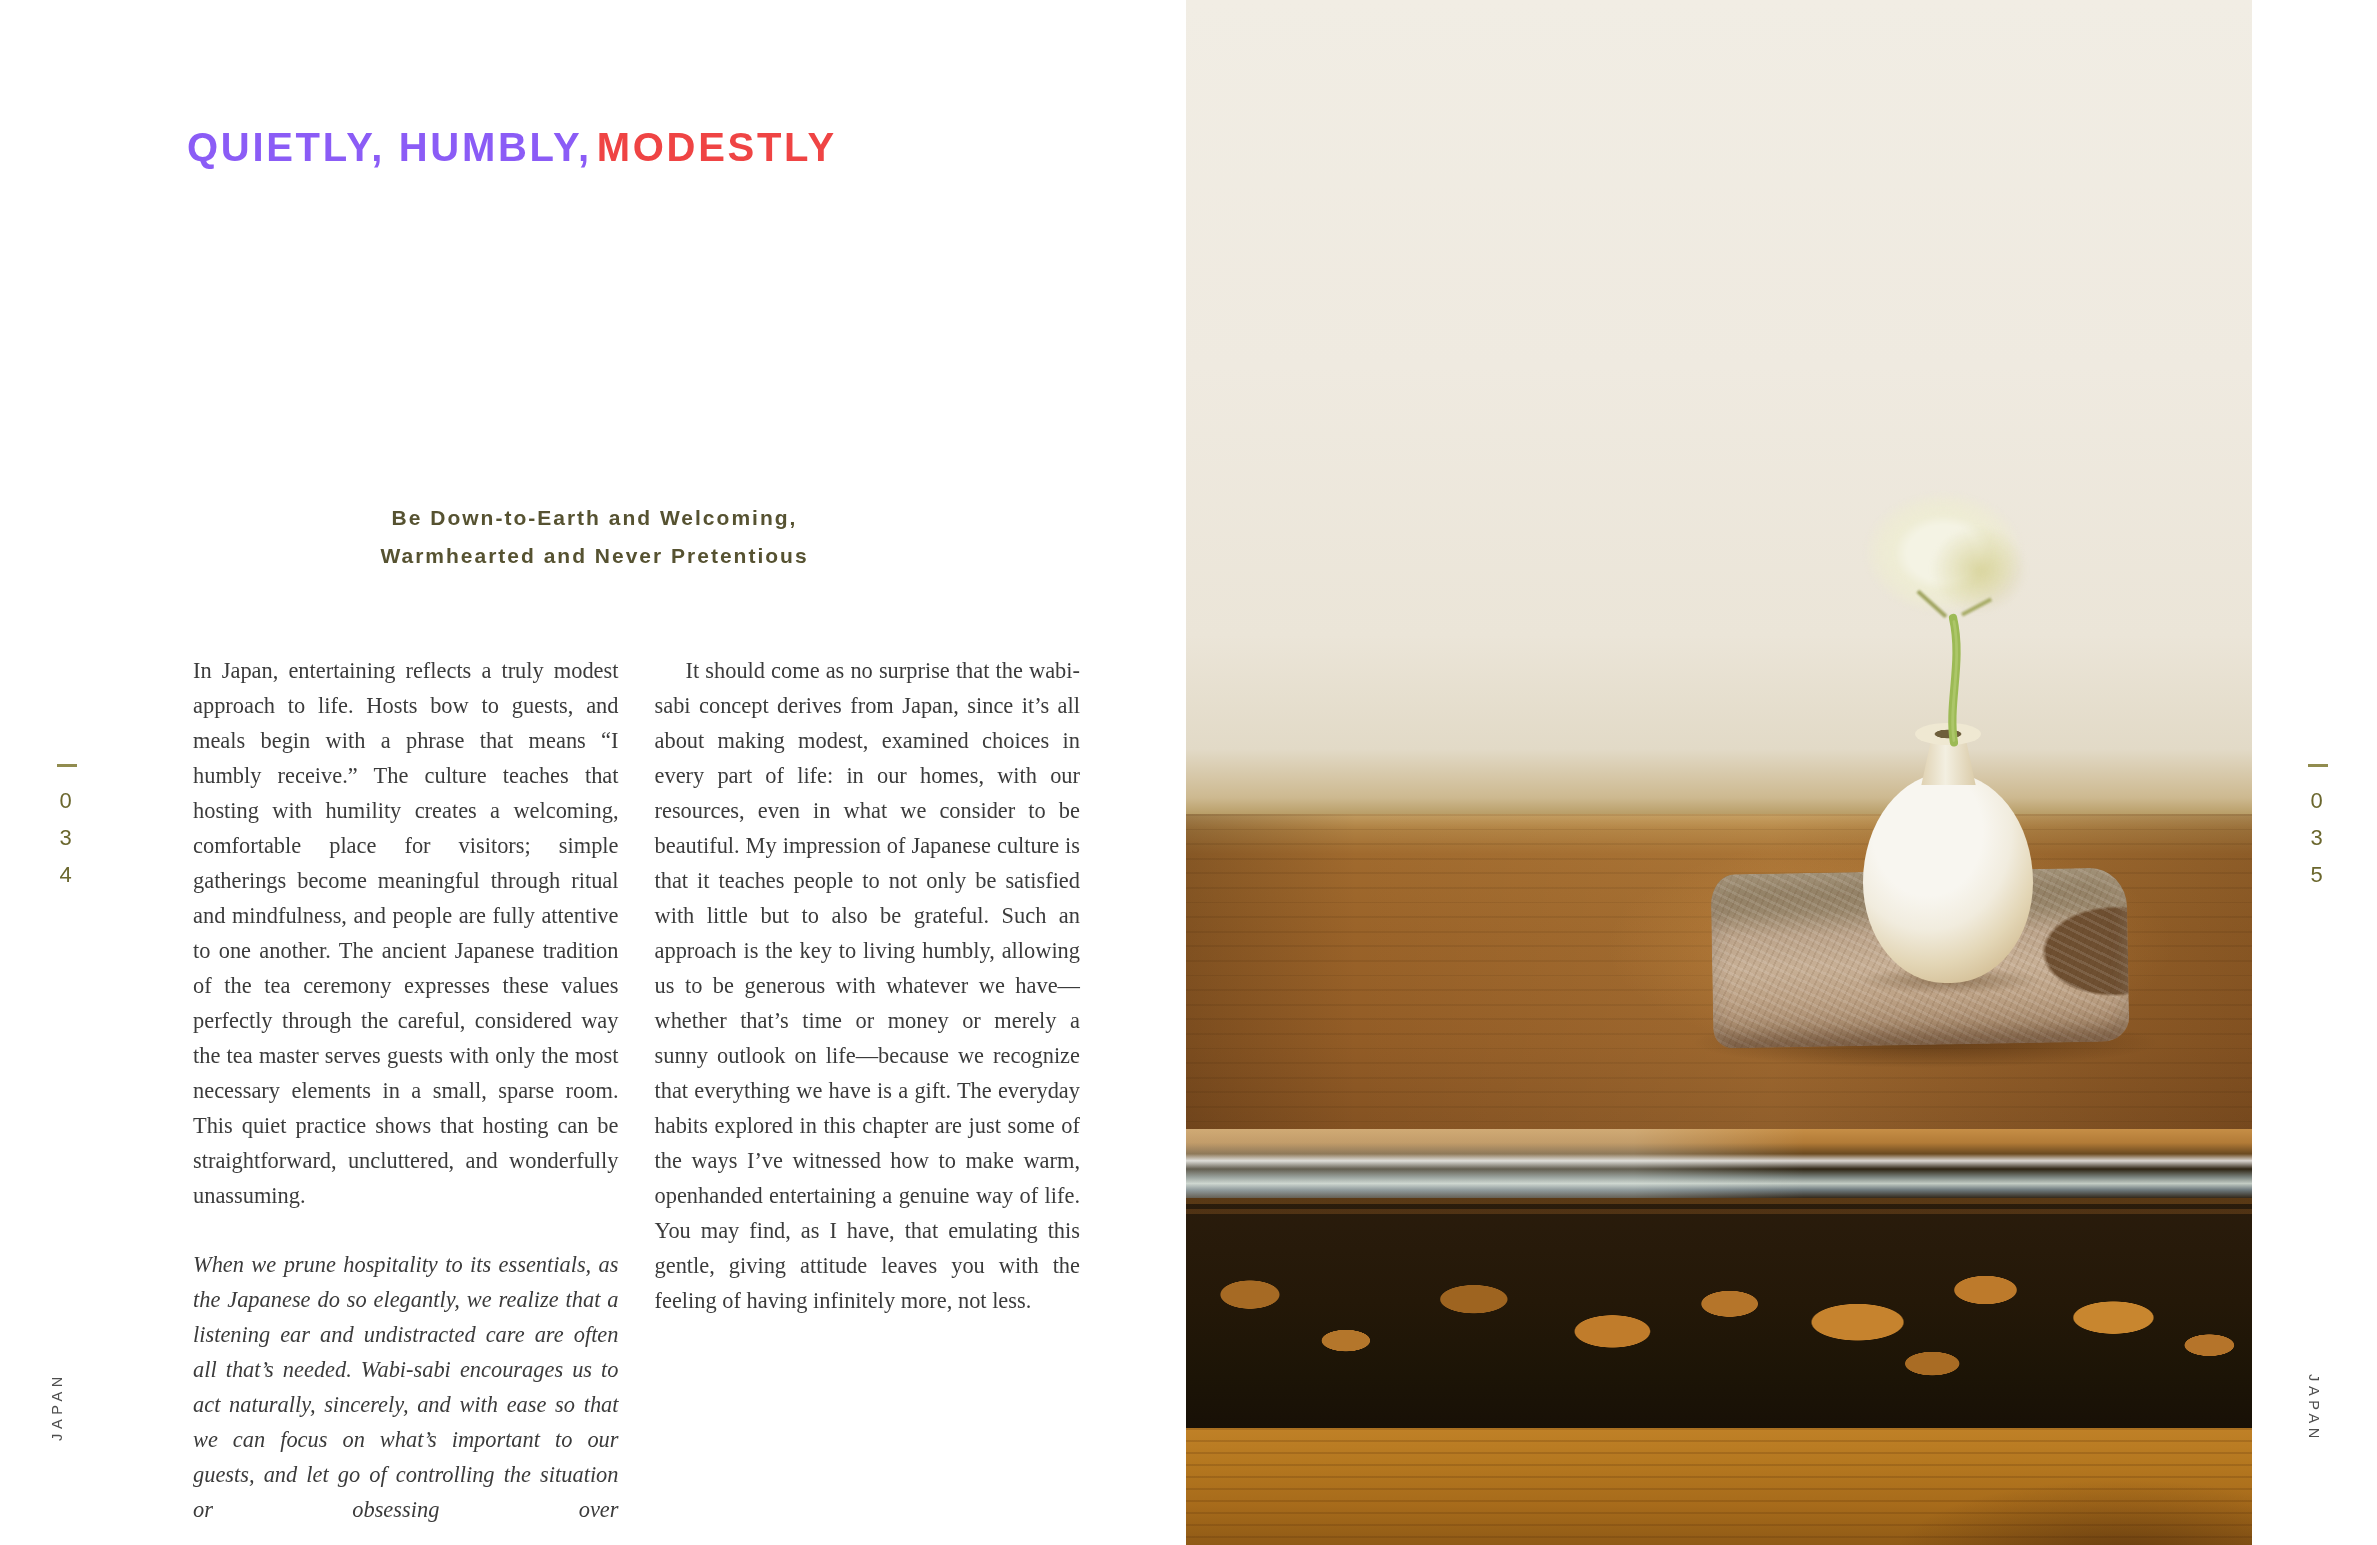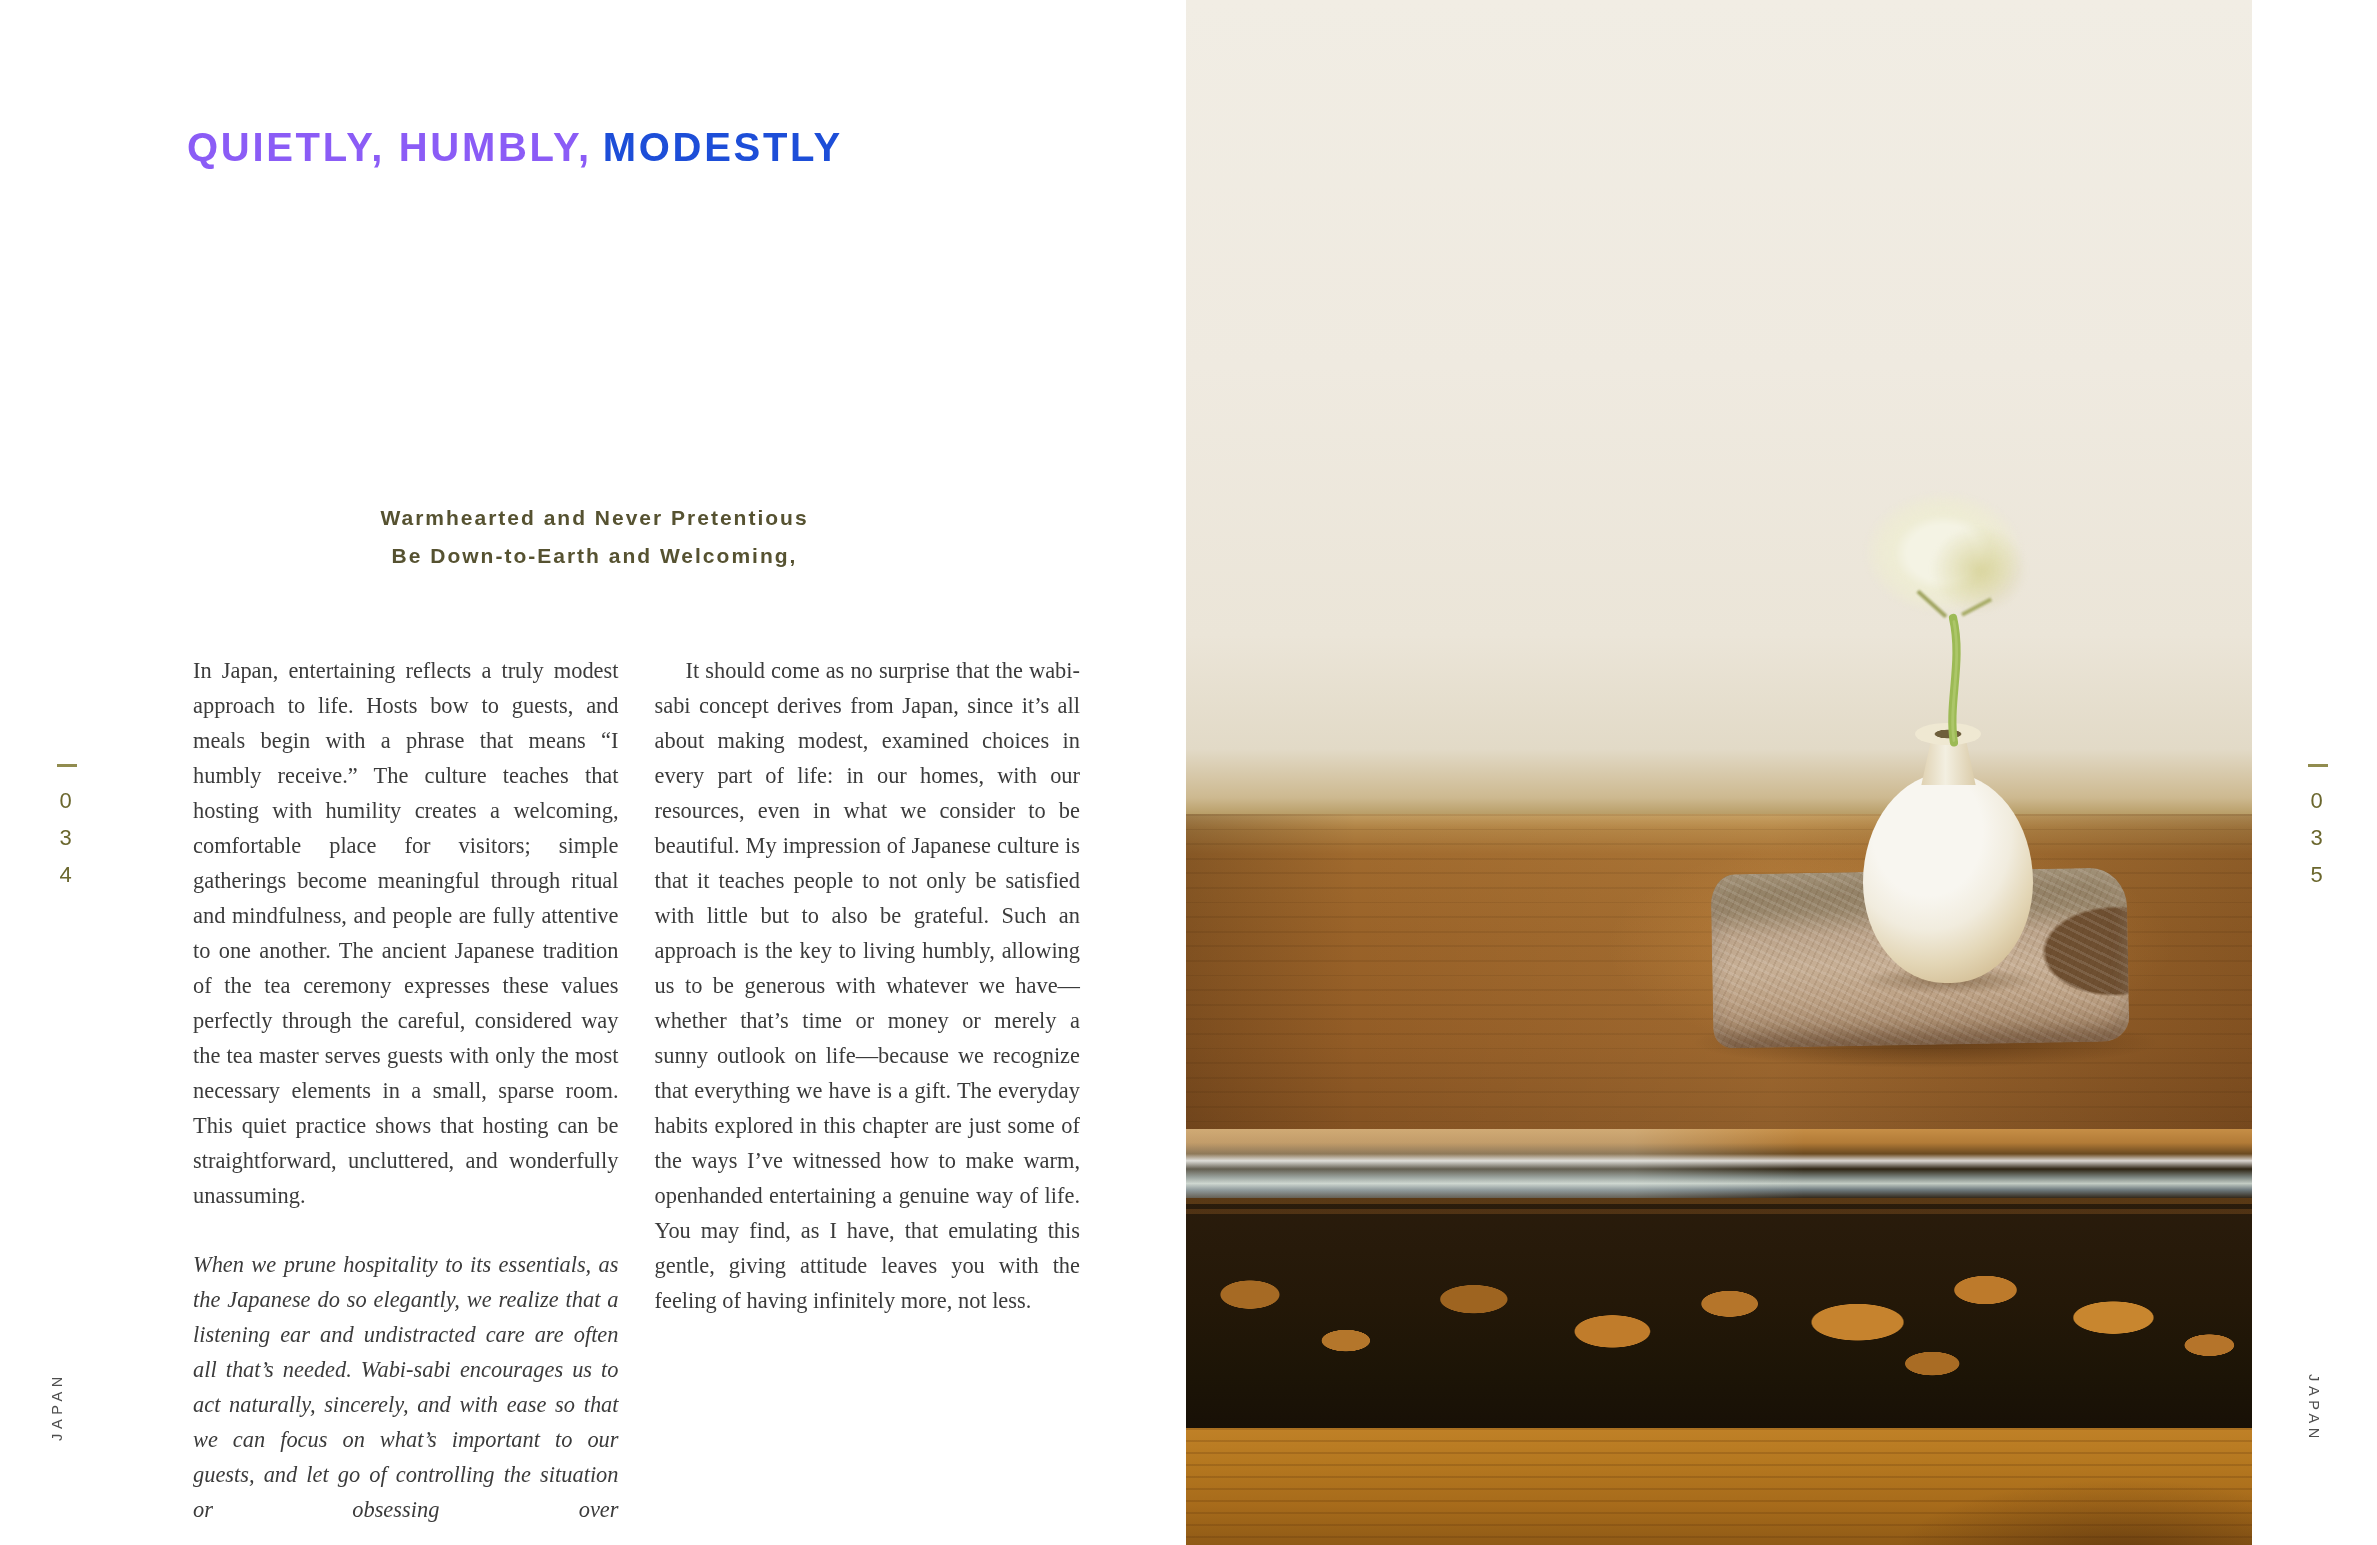--- a/index.html
+++ b/index.html
@@ -4,21 +4,21 @@
 <style>
   html,body{margin:0;padding:0;}
   body{width:2377px;height:1545px;position:relative;background:#ffffff;overflow:hidden;
        font-family:"Liberation Serif", serif;}
   [data-name]{box-sizing:border-box;}
 
   
   .title{position:absolute;left:187px;top:98px;font-family:"Liberation Sans",sans-serif;
          font-weight:700;font-size:40px;line-height:44px;letter-spacing:2.7px;white-space:nowrap;}
   .title .accent{color:#8b5cf6;}
-  .title .rest{color:#1d4ed8;margin-left:11px;}
+  .title .rest{color:#ef4444;margin-left:5px;}
 
   .subtitle{position:absolute;left:183px;top:499px;width:823px;text-align:center;
             font-family:"Liberation Sans",sans-serif;font-weight:700;font-size:21px;
             letter-spacing:2px;color:#565231;line-height:38px;}
 
   .body-cols{position:absolute;left:186px;top:646px;width:901px;display:flex;gap:22px;
              color:#3B3B3B;font-size:22.4px;line-height:35px;text-align:justify;}
   .body-cols .col{flex:1;}
   .body-cols p{margin:7px;}
   .para-gap{margin-top:34px !important;font-style:italic;}
@@ -111,22 +111,22 @@
 <body>
 
 <div data-name="book-spread">
 
   <section data-name="left-page">
     <h1 class="title" data-name="chapter-title">
       <span class="accent" data-name="chapter-title-accent">QUIETLY, HUMBLY,</span><span class="rest" data-name="chapter-title-secondary">MODESTLY</span>
     </h1>
 
     <div class="subtitle" data-name="chapter-subtitle">
+      <div data-name="chapter-subtitle-line1">Be Down-to-Earth and Welcoming,</div>
       <div data-name="chapter-subtitle-line2">Warmhearted and Never Pretentious</div>
-      <div data-name="chapter-subtitle-line1">Be Down-to-Earth and Welcoming,</div>
     </div>
 
     <div class="body-cols" data-name="body-text-columns">
       <div class="col" data-name="body-column-left">
         <p data-name="paragraph">In Japan, entertaining reflects a truly modest approach to life. Hosts bow to guests, and meals begin with a phrase that means “I humbly receive.” The culture teaches that hosting with humility creates a welcoming, comfortable place for visitors; simple gatherings become meaningful through ritual and mindfulness, and people are fully attentive to one another. The ancient Japanese tradition of the tea ceremony expresses these values perfectly through the careful, considered way the tea master serves guests with only the most necessary elements in a small, sparse room. This quiet practice shows that hosting can be straightforward, uncluttered, and wonderfully unassuming.</p>
         <p class="para-gap force-justify" data-name="paragraph">When we prune hospitality to its essentials, as the Japanese do so elegantly, we realize that a listening ear and undistracted care are often all that’s needed. Wabi-sabi encourages us to act naturally, sincerely, and with ease so that we can focus on what’s important to our guests, and let go of controlling the situation or obsessing over</p>
       </div>
       <div class="col" data-name="body-column-right">
         <p class="indent" data-name="paragraph">It should come as no surprise that the wabi-sabi concept derives from Japan, since it’s all about making modest, examined choices in every part of life: in our homes, with our resources, even in what we consider to be beautiful. My impression of Japanese culture is that it teaches people to not only be satisfied with little but to also be grateful. Such an approach is the key to living humbly, allowing us to be generous with whatever we have—whether that’s time or money or merely a sunny outlook on life—because we recognize that everything we have is a gift. The everyday habits explored in this chapter are just some of the ways I’ve witnessed how to make warm, openhanded entertaining a genuine way of life. You may find, as I have, that emulating this gentle, giving attitude leaves you with the feeling of having infinitely more, not less.</p>
       </div>

